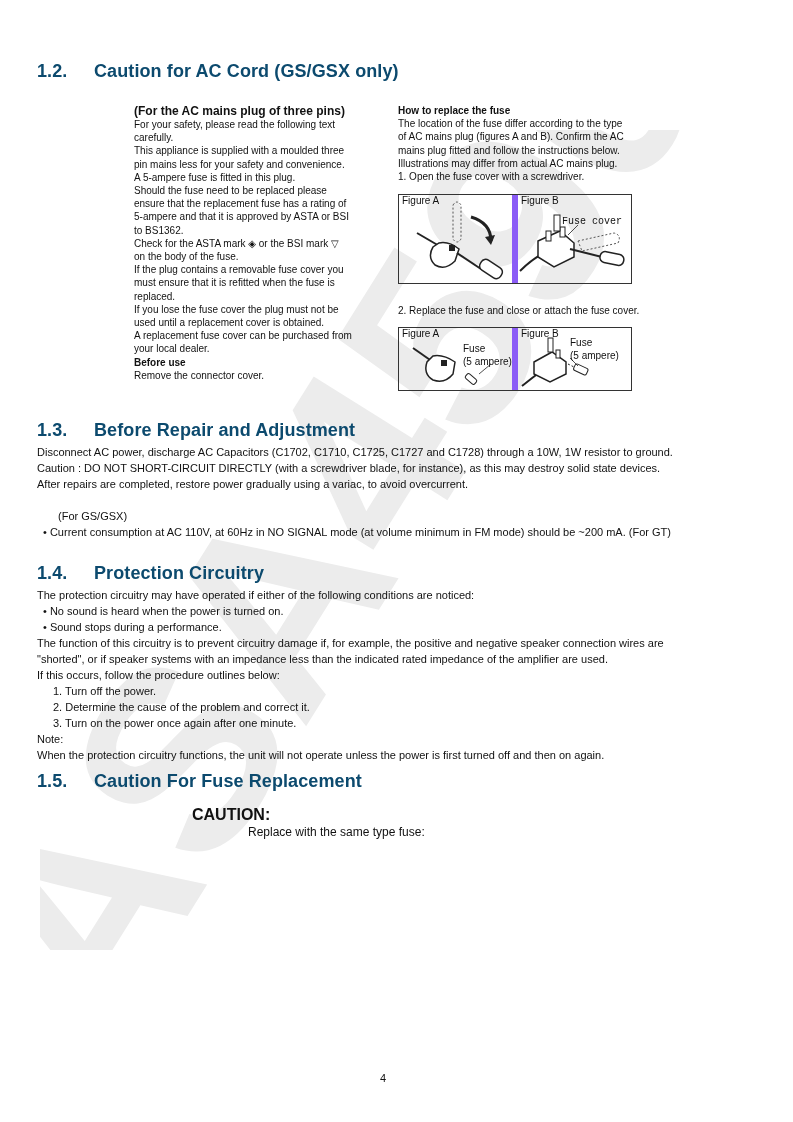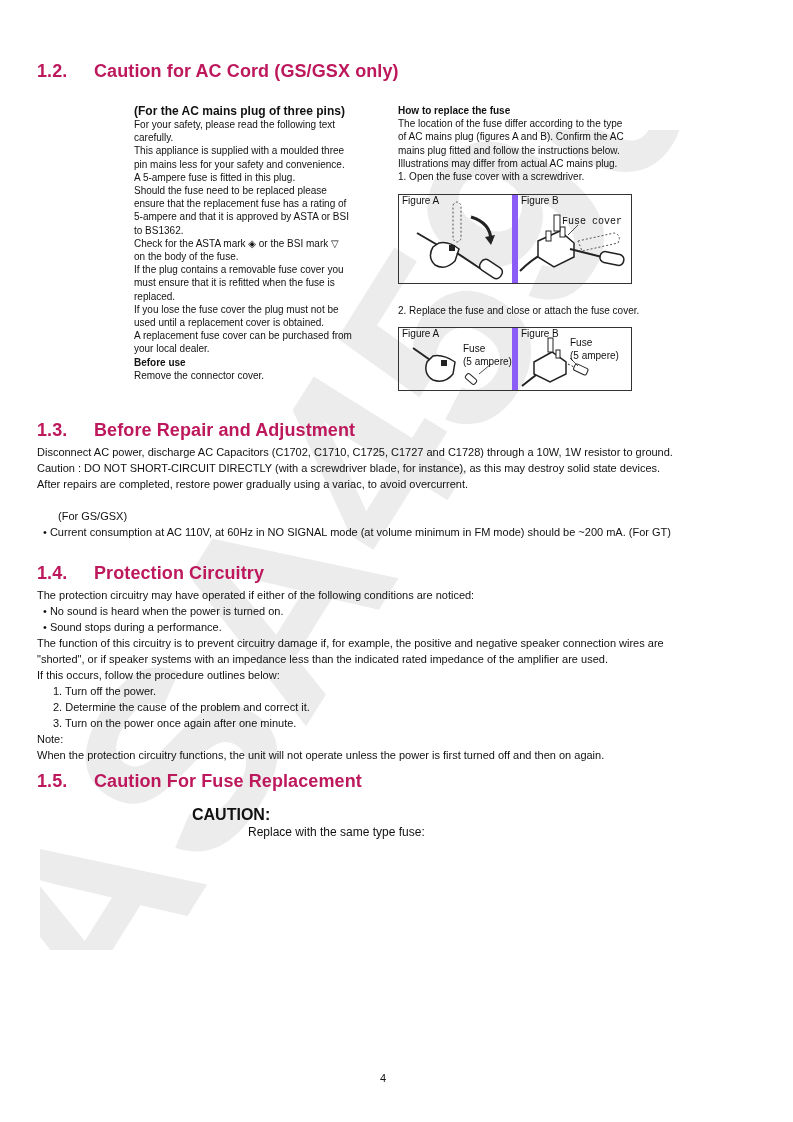--- a/index.html
+++ b/index.html
@@ -6,21 +6,21 @@
   body {
     width: 793px; height: 1122px; position: relative; overflow: hidden;
     font-family: "Liberation Sans", sans-serif; color: #111;
   }
   .watermark {
     position: absolute; left: 40px; top: 130px; width: 740px; height: 820px;
     pointer-events: none; z-index: 0;
   }
   .abs { position: absolute; z-index: 1; }
   h2.sec {
-    margin: 0; font-size: 18px; font-weight: bold; color: #be185d;
+    margin: 0; font-size: 18px; font-weight: bold; color: #0c4a6e;
     white-space: nowrap; letter-spacing: 0.1px;
   }
   h2.sec .num { display: inline-block; width: 57px; }
   .small { font-size: 10px; line-height: 13.2px; }
   .small p { margin: 0; }
   .small .gap { margin-top: 0; }
   .bold-sub { font-size: 12px; font-weight: bold; line-height: 14px; }
   .body11 { font-size: 11px; line-height: 16px; white-space: nowrap; }
   .body11 p { margin: 0; }
   .bullet { padding-left: 6px; }

